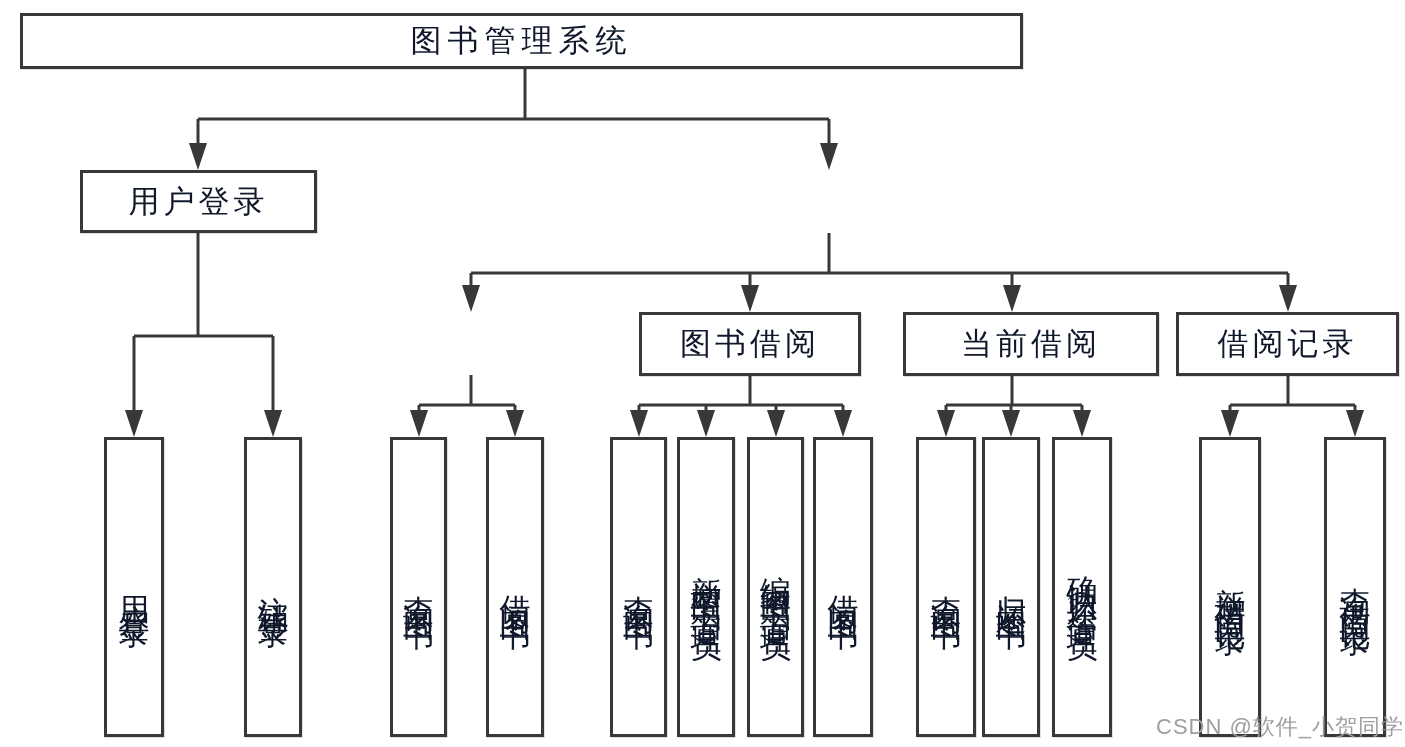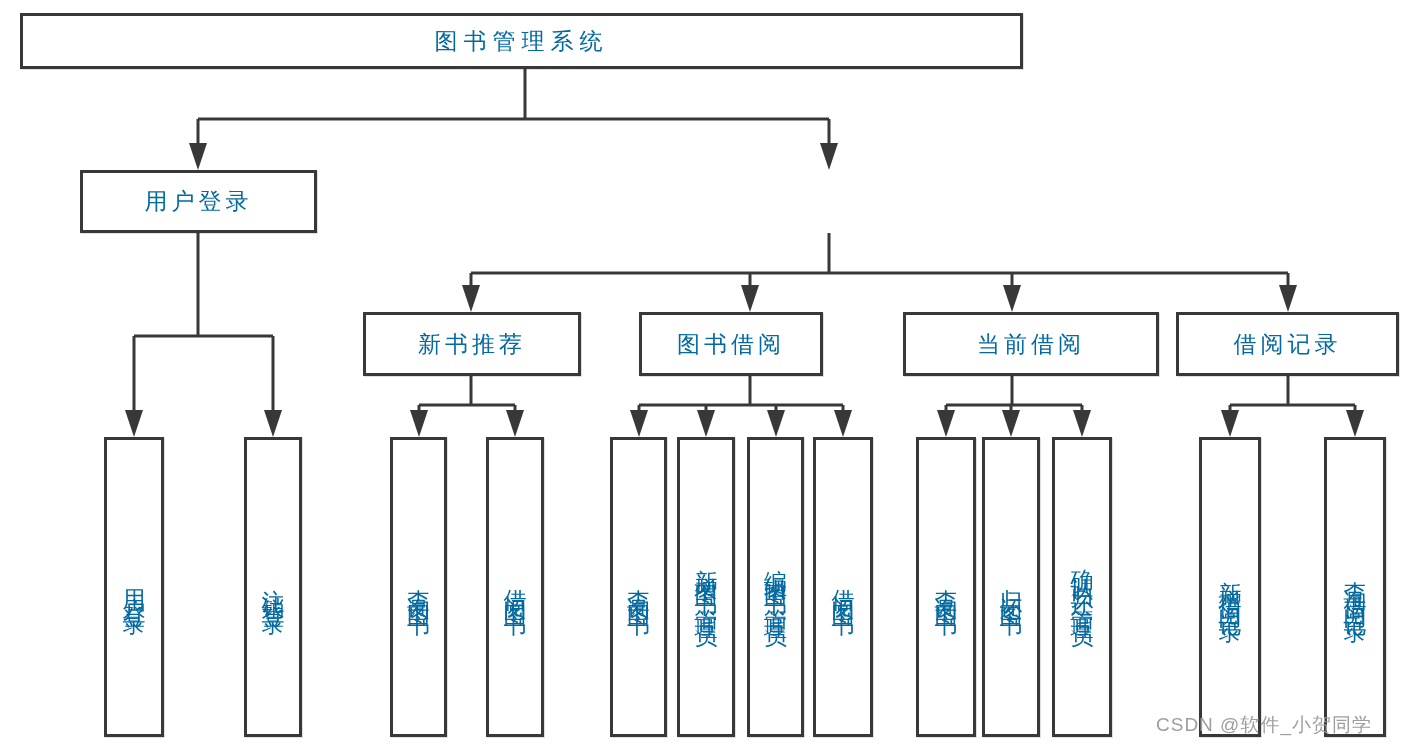--- a/index.html
+++ b/index.html
@@ -7,32 +7,32 @@
     position:relative; width:1405px; height:747px; background:#ffffff;
     font-family:"Liberation Sans", sans-serif; overflow:hidden;
   }
   .connectors { position:absolute; left:0; top:0; width:1405px; height:747px; }
   .connectors path { stroke:#383838; stroke-width:3; fill:none; }
   .connectors polygon { fill:#383838; stroke:none; }
   .node {
     position:absolute; box-sizing:border-box;
     border:3px solid #383838; background:#ffffff;
     display:flex; align-items:center; justify-content:center;
-    color:#0369a1; font-size:23px; letter-spacing:4px;
+    color:#0f172a; font-size:31px; letter-spacing:4px;
     box-shadow:1px 1px 0 rgba(0,0,0,0.12);
   }
   .node .lbl { white-space:nowrap; }
   .leaf .lbl {
     writing-mode:vertical-rl; text-orientation:mixed;
     letter-spacing:8px; white-space:nowrap; line-height:1;
   }
   .root-node .lbl { letter-spacing:6px; }
   .watermark {
     position:absolute; left:1156px; top:712px;
-    font-size:19px; color:#9e9e9e; letter-spacing:1px;
+    font-size:22px; color:#9e9e9e; letter-spacing:1px;
     white-space:nowrap; z-index:5;
   }
 </style>
 </head>
 <body>
 
 <div class="canvas">
 
   <svg class="connectors" viewBox="0 0 1405 747" xmlns="http://www.w3.org/2000/svg">
 
@@ -111,24 +111,21 @@
   </svg>
 
   <div class="node root-node" style="left:20px;top:13px;width:1003px;height:56px">
     <span class="lbl">图书管理系统</span>
   </div>
 
   <div class="node" style="left:80px;top:170px;width:237px;height:63px">
     <span class="lbl">用户登录</span>
   </div>
 
-  <div class="node" style="left:363px;top:312px;width:218px;height:64px">
-    <span class="lbl">新书推荐</span>
-  </div>
-  <div class="node" style="left:639px;top:312px;width:184px;height:64px">
+  <div class="node" style="left:639px;top:312px;width:222px;height:64px">
     <span class="lbl">图书借阅</span>
   </div>
   <div class="node" style="left:903px;top:312px;width:256px;height:64px">
     <span class="lbl">当前借阅</span>
   </div>
   <div class="node" style="left:1176px;top:312px;width:223px;height:64px">
     <span class="lbl">借阅记录</span>
   </div>
 
   <div class="node leaf" style="left:104px;top:437px;width:60px;height:300px">

